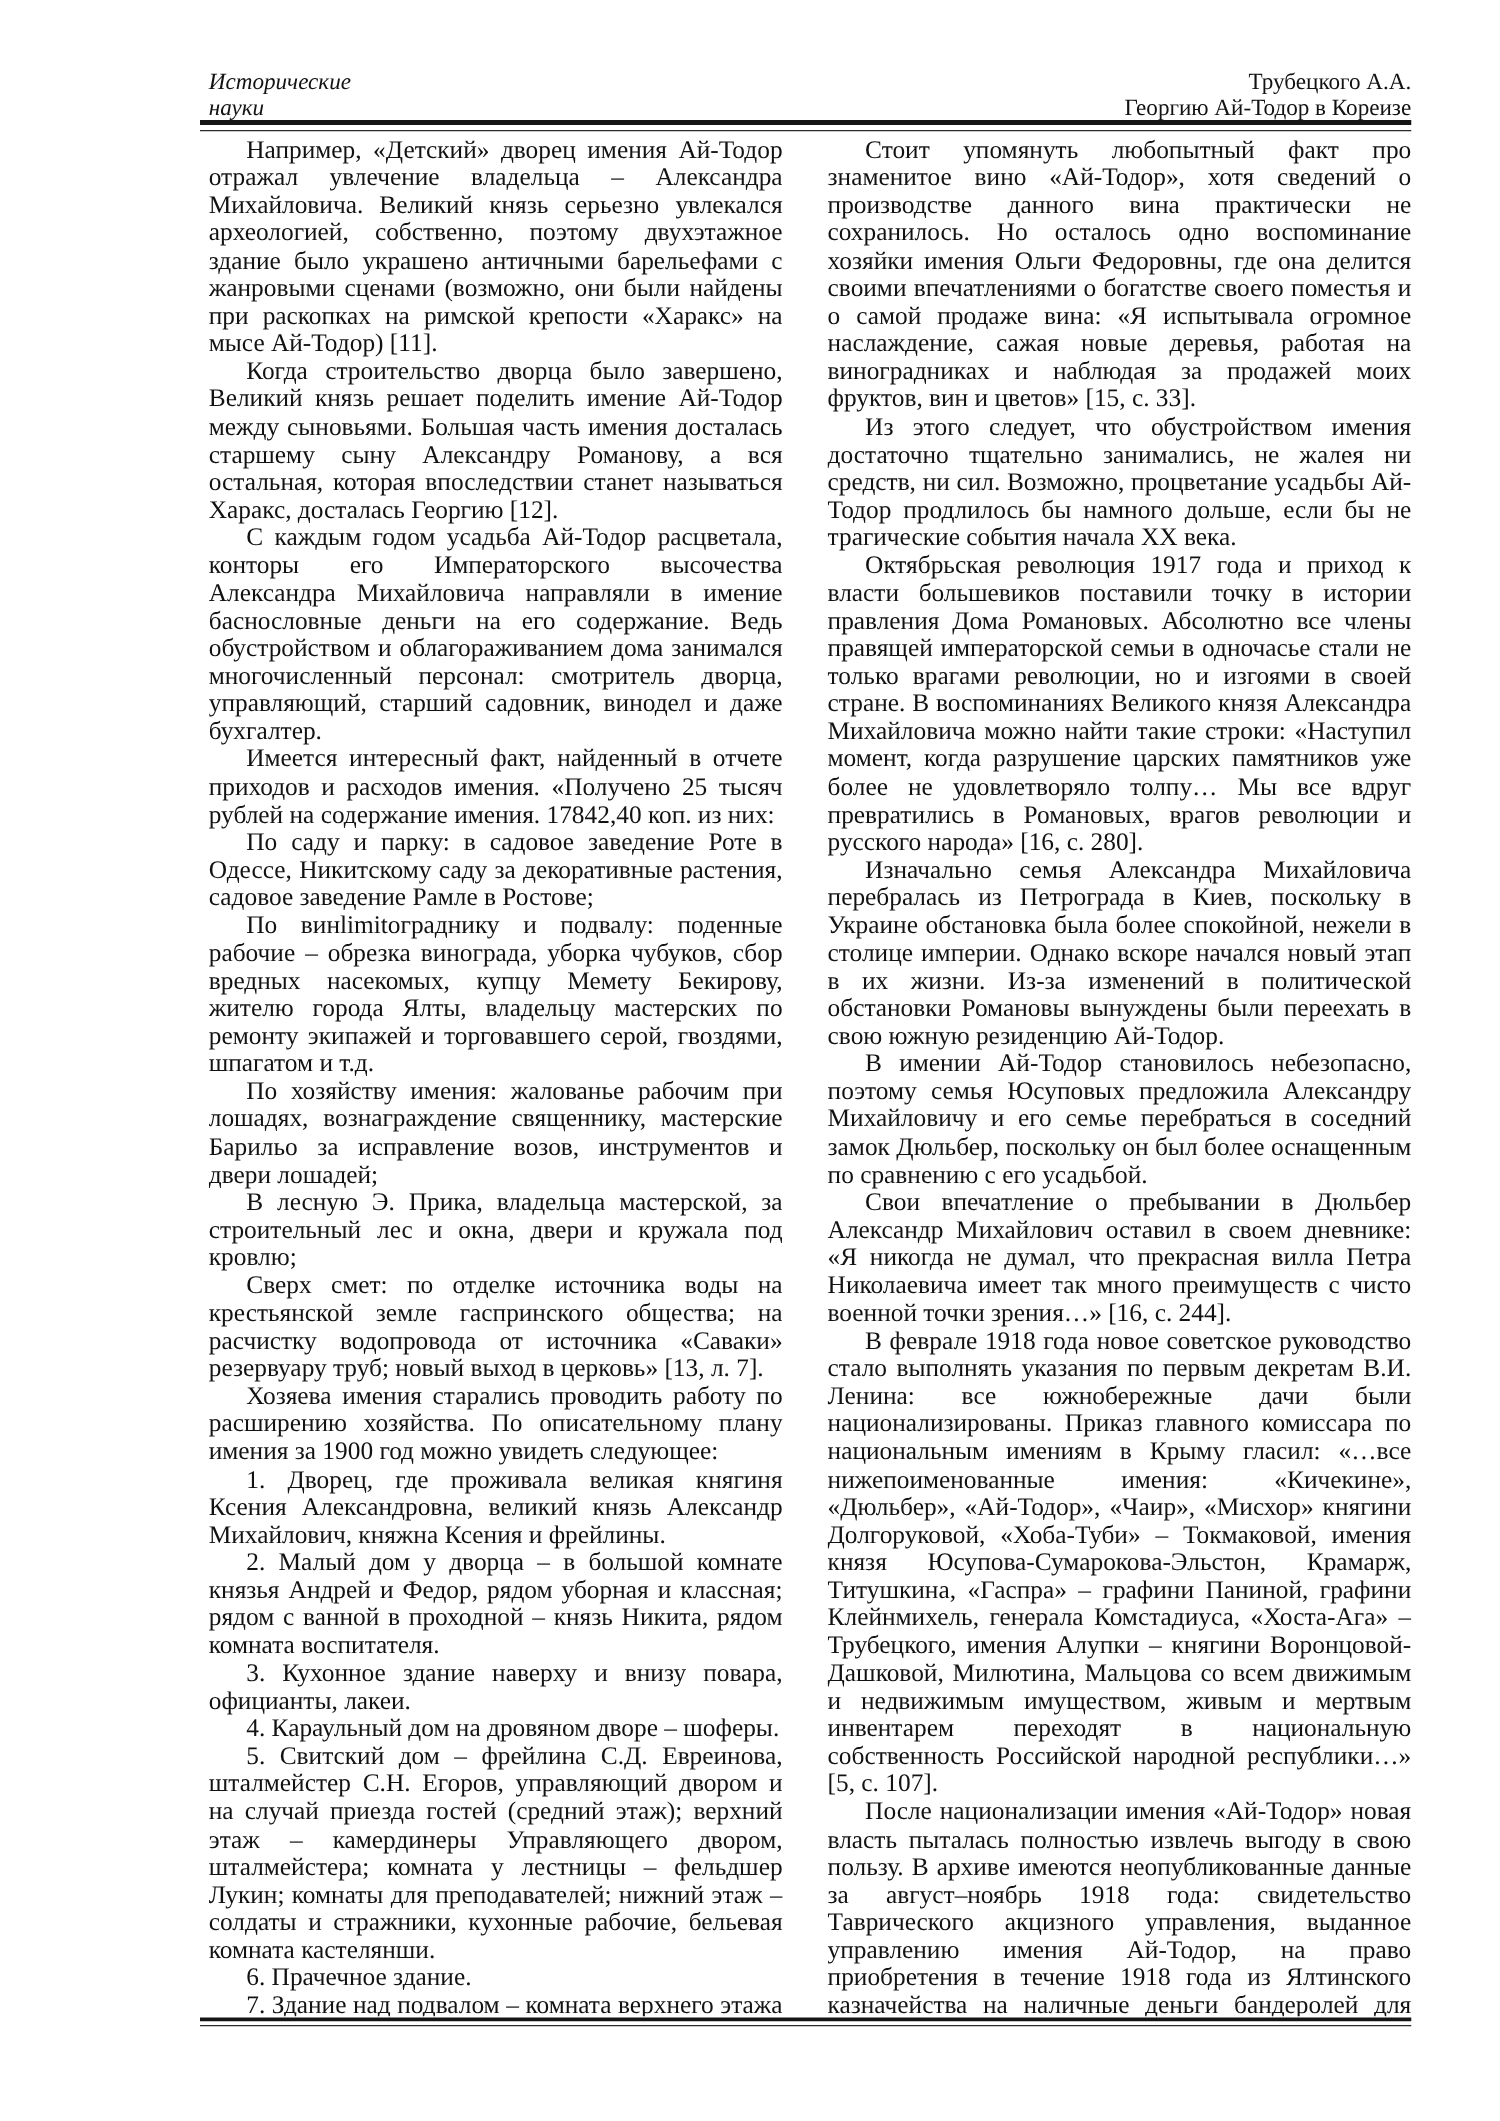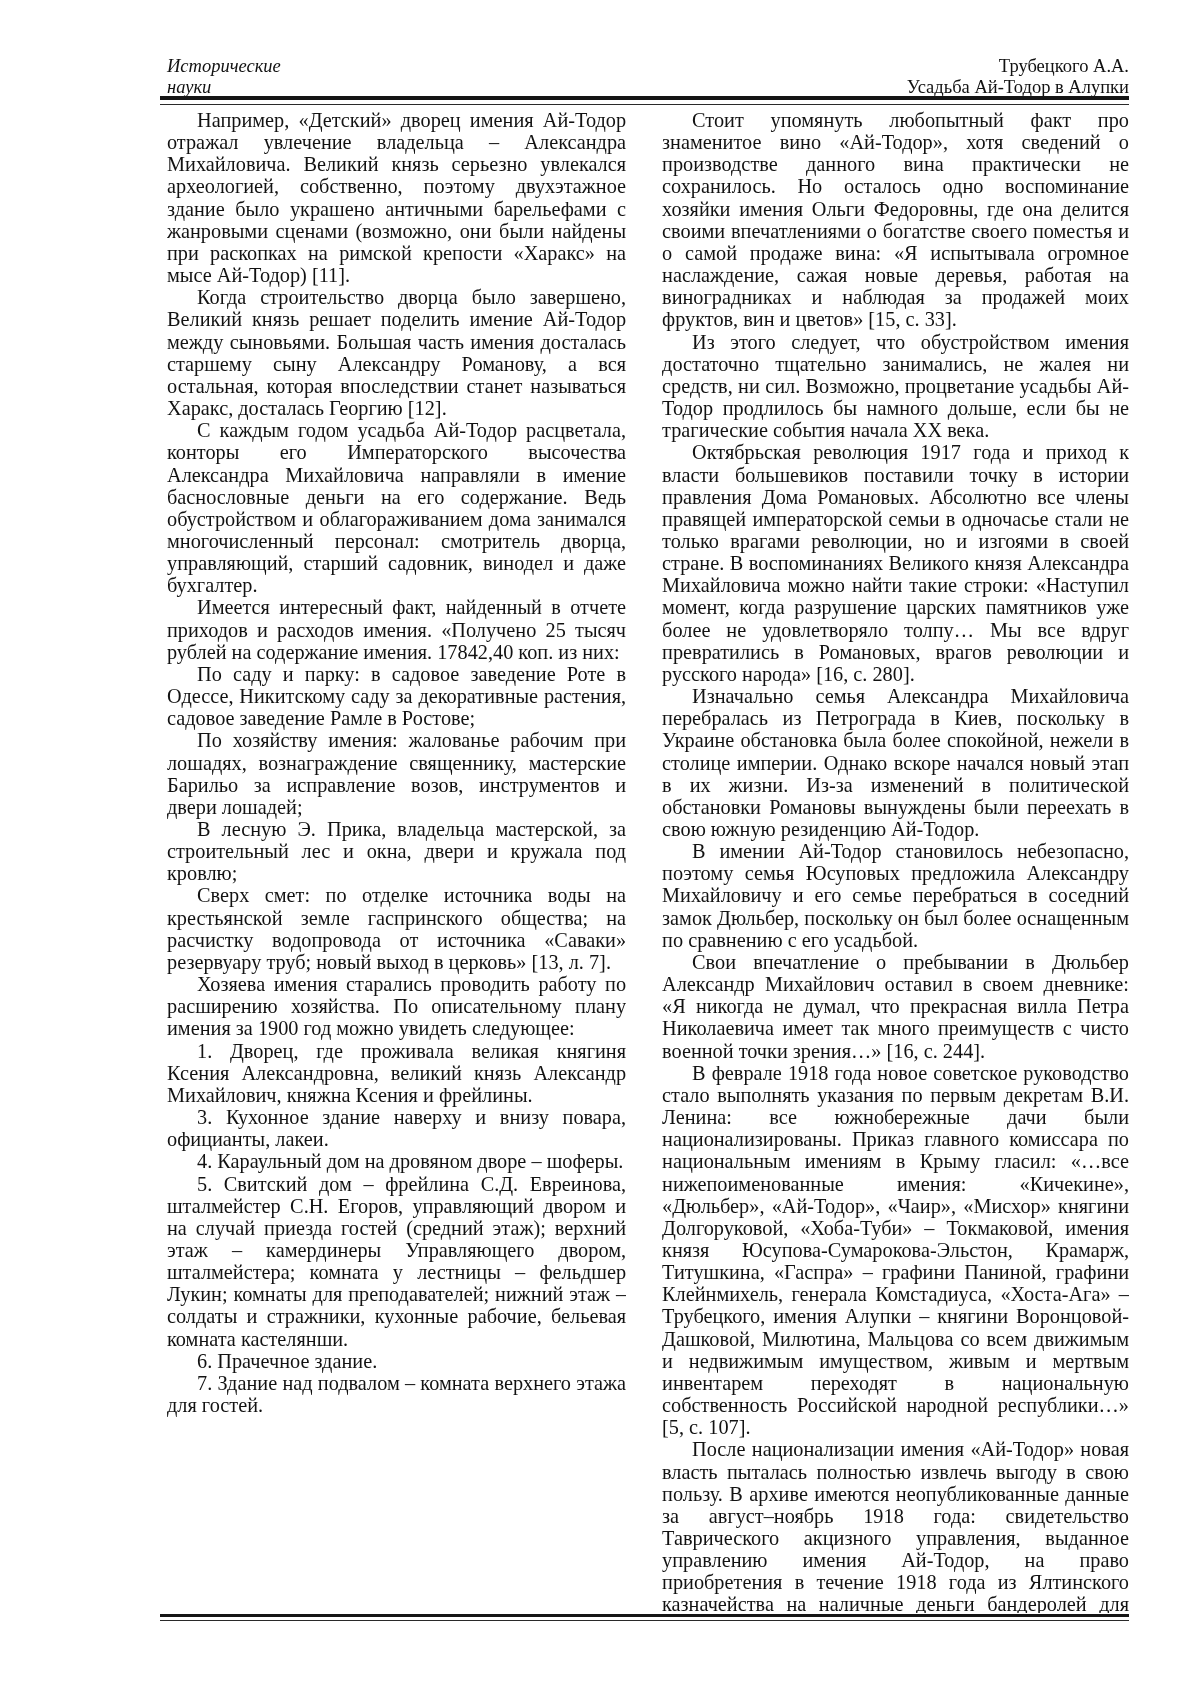--- a/index.html
+++ b/index.html
@@ -78,38 +78,40 @@
 
 <div class="page">
 
   <header class="page-header">
     <div class="header-left">
       <div>Исторические</div>
       <div>науки</div>
     </div>
     <div class="header-right">
       <div>Трубецкого А.А.</div>
-      <div>Усадьба Ай-Тодор в Алупки</div>
+      <div>Георгию Ай-Тодор в Кореизе</div>
     </div>
   </header>
 
   <div class="header-rule"></div>
 
   <main class="body-columns">
     <section class="col">
         <p class="para">Например, «Детский» дворец имения Ай-Тодор отражал увлечение владельца – Александра Михайловича. Великий князь серьезно увлекался археологией, собственно, поэтому двухэтажное здание было украшено античными барельефами с жанровыми сценами (возможно, они были найдены при раскопках на римской крепости «Харакс» на мысе Ай-Тодор) [11].</p>
         <p class="para">Когда строительство дворца было завершено, Великий князь решает поделить имение Ай-Тодор между сыновьями. Большая часть имения досталась старшему сыну Александру Романову, а вся остальная, которая впоследствии станет называться Харакс, досталась Георгию [12].</p>
         <p class="para">С каждым годом усадьба Ай-Тодор расцветала, конторы его Императорского высочества Александра Михайловича направляли в имение баснословные деньги на его содержание. Ведь обустройством и облагораживанием дома занимался многочисленный персонал: смотритель дворца, управляющий, старший садовник, винодел и даже бухгалтер.</p>
         <p class="para">Имеется интересный факт, найденный в отчете приходов и расходов имения. «Получено 25 тысяч рублей на содержание имения. 17842,40 коп. из них:</p>
         <p class="para">По саду и парку: в садовое заведение Роте в Одессе, Никитскому саду за декоративные растения, садовое заведение Рамле в Ростове;</p>
+        <p class="para">По винlimitограднику и подвалу: поденные рабочие – обрезка винограда, уборка чубуков, сбор вредных насекомых, купцу Мемету Бекирову, жителю города Ялты, владельцу мастерских по ремонту экипажей и торговавшего серой, гвоздями, шпагатом и т.д.</p>
         <p class="para">По хозяйству имения: жалованье рабочим при лошадях, вознаграждение священнику, мастерские Барильо за исправление возов, инструментов и двери лошадей;</p>
         <p class="para">В лесную Э. Прика, владельца мастерской, за строительный лес и окна, двери и кружала под кровлю;</p>
         <p class="para">Сверх смет: по отделке источника воды на крестьянской земле гаспринского общества; на расчистку водопровода от источника «Саваки» резервуару труб; новый выход в церковь» [13, л. 7].</p>
         <p class="para">Хозяева имения старались проводить работу по расширению хозяйства. По описательному плану имения за 1900 год можно увидеть следующее:</p>
         <p class="para">1. Дворец, где проживала великая княгиня Ксения Александровна, великий князь Александр Михайлович, княжна Ксения и фрейлины.</p>
+        <p class="para">2. Малый дом у дворца – в большой комнате князья Андрей и Федор, рядом уборная и классная; рядом с ванной в проходной – князь Никита, рядом комната воспитателя.</p>
         <p class="para">3. Кухонное здание наверху и внизу повара, официанты, лакеи.</p>
         <p class="para">4. Караульный дом на дровяном дворе – шоферы.</p>
         <p class="para">5. Свитский дом – фрейлина С.Д. Евреинова, шталмейстер С.Н. Егоров, управляющий двором и на случай приезда гостей (средний этаж); верхний этаж – камердинеры Управляющего двором, шталмейстера; комната у лестницы – фельдшер Лукин; комнаты для преподавателей; нижний этаж – солдаты и стражники, кухонные рабочие, бельевая комната кастелянши.</p>
         <p class="para">6. Прачечное здание.</p>
         <p class="para">7. Здание над подвалом – комната верхнего этажа для гостей.</p>
       </section>
     <section class="col col-right">
         <p class="para">Стоит упомянуть любопытный факт про знаменитое вино «Ай-Тодор», хотя сведений о производстве данного вина практически не сохранилось. Но осталось одно воспоминание хозяйки имения Ольги Федоровны, где она делится своими впечатлениями о богатстве своего поместья и о самой продаже вина: «Я испытывала огромное наслаждение, сажая новые деревья, работая на виноградниках и наблюдая за продажей моих фруктов, вин и цветов» [15, с. 33].</p>
         <p class="para">Из этого следует, что обустройством имения достаточно тщательно занимались, не жалея ни средств, ни сил. Возможно, процветание усадьбы Ай-Тодор продлилось бы намного дольше, если бы не трагические события начала XX века.</p>
         <p class="para">Октябрьская революция 1917 года и приход к власти большевиков поставили точку в истории правления Дома Романовых. Абсолютно все члены правящей императорской семьи в одночасье стали не только врагами революции, но и изгоями в своей стране. В воспоминаниях Великого князя Александра Михайловича можно найти такие строки: «Наступил момент, когда разрушение царских памятников уже более не удовлетворяло толпу… Мы все вдруг превратились в Романовых, врагов революции и русского народа» [16, с. 280].</p>

